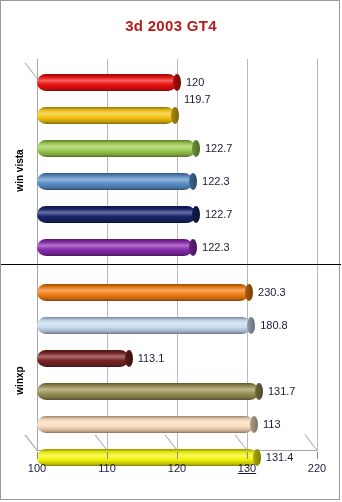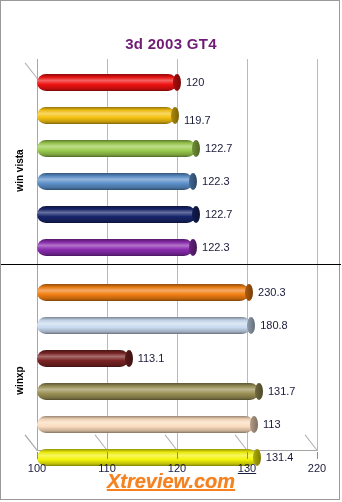--- a/index.html
+++ b/index.html
@@ -11,23 +11,23 @@
   #chart-root{
     position:relative;
     width:340px;height:500px;
     border:1px solid #9a9a9a;
     background:#ffffff;
     box-sizing:border-box;
   }
 
   
   #chart-title{
-    position:absolute;left:0;top:34px;width:340px;
+    position:absolute;left:0;top:16px;width:340px;
     text-align:center;
-    font-size:15px;font-weight:bold;color:#701a75;
+    font-size:15px;font-weight:bold;color:#b91c1c;
     letter-spacing:0.3px;
   }
 
   
   
   #plot{
     position:absolute;
     left:36px;top:58px;
     width:281px;height:392px;
   }
@@ -132,21 +132,21 @@
       </div>
     <div id="group-separator" style="top: 205px;"></div>
     <div id="bars-layer">
         <div class="bar" style="left: 0px; top: 15px; width: 140px; background: linear-gradient(rgb(143, 10, 10) 0%, rgb(226, 16, 16) 18%, rgb(244, 98, 98) 38%, rgb(238, 17, 17) 62%, rgb(186, 13, 13) 88%, rgb(124, 9, 9) 100%);">
           <div class="cap" style="background: linear-gradient(to right, rgb(171, 12, 12), rgb(119, 9, 9));"></div>
         </div>
         <div class="bar-label" style="left: 149px; top: 15px;">120</div>
         <div class="bar" style="left: 0px; top: 48px; width: 137.9px; background: linear-gradient(rgb(147, 116, 10) 0%, rgb(233, 184, 16) 18%, rgb(248, 215, 98) 38%, rgb(245, 194, 17) 62%, rgb(191, 151, 13) 88%, rgb(127, 101, 9) 100%);">
           <div class="cap" style="background: linear-gradient(to right, rgb(176, 140, 12), rgb(123, 97, 9));"></div>
         </div>
-        <div class="bar-label" style="left: 146.9px; top: 53px;">119.7</div>
+        <div class="bar-label" style="left: 146.9px; top: 32px;">119.7</div>
         <div class="bar" style="left: 0px; top: 81px; width: 158.9px; background: linear-gradient(rgb(93, 122, 47) 0%, rgb(147, 193, 74) 18%, rgb(189, 221, 138) 38%, rgb(155, 203, 78) 62%, rgb(121, 158, 61) 88%, rgb(81, 106, 41) 100%);">
           <div class="cap" style="background: linear-gradient(to right, rgb(112, 146, 56), rgb(78, 102, 39));"></div>
         </div>
         <div class="bar-label" style="left: 167.9px; top: 81px;">122.7</div>
         <div class="bar" style="left: 0px; top: 114px; width: 156.1px; background: linear-gradient(rgb(55, 86, 121) 0%, rgb(86, 136, 191) 18%, rgb(147, 181, 219) 38%, rgb(91, 143, 201) 62%, rgb(71, 112, 157) 88%, rgb(47, 74, 105) 100%);">
           <div class="cap" style="background: linear-gradient(to right, rgb(66, 103, 145), rgb(46, 72, 101));"></div>
         </div>
         <div class="bar-label" style="left: 165.1px; top: 114px;">122.3</div>
         <div class="bar" style="left: 0px; top: 147px; width: 158.9px; background: linear-gradient(rgb(14, 22, 64) 0%, rgb(22, 35, 102) 18%, rgb(102, 111, 157) 38%, rgb(23, 37, 107) 62%, rgb(18, 29, 83) 88%, rgb(12, 19, 56) 100%);">
           <div class="cap" style="background: linear-gradient(to right, rgb(17, 27, 77), rgb(12, 19, 54));"></div>
@@ -193,14 +193,13 @@
       <div class="tick-mark" style="left: 246px; top: 451px;"></div>
       <div class="tick-label" style="left: 226px; top: 461px; text-decoration: underline;">130</div>
       <div class="tick-mark" style="left: 316px; top: 451px;"></div>
       <div class="tick-label" style="left: 296px; top: 461px;">220</div>
     </div>
   <div id="cat-layer">
       <div class="cat-label" style="width: 80px; left: -22px; top: 164px;">win vista</div>
       <div class="cat-label" style="width: 80px; left: -22px; top: 374px;">winxp</div>
     </div>
 
-  <div id="watermark">Xtreview.com</div>
 </div>
 
 </body></html>

